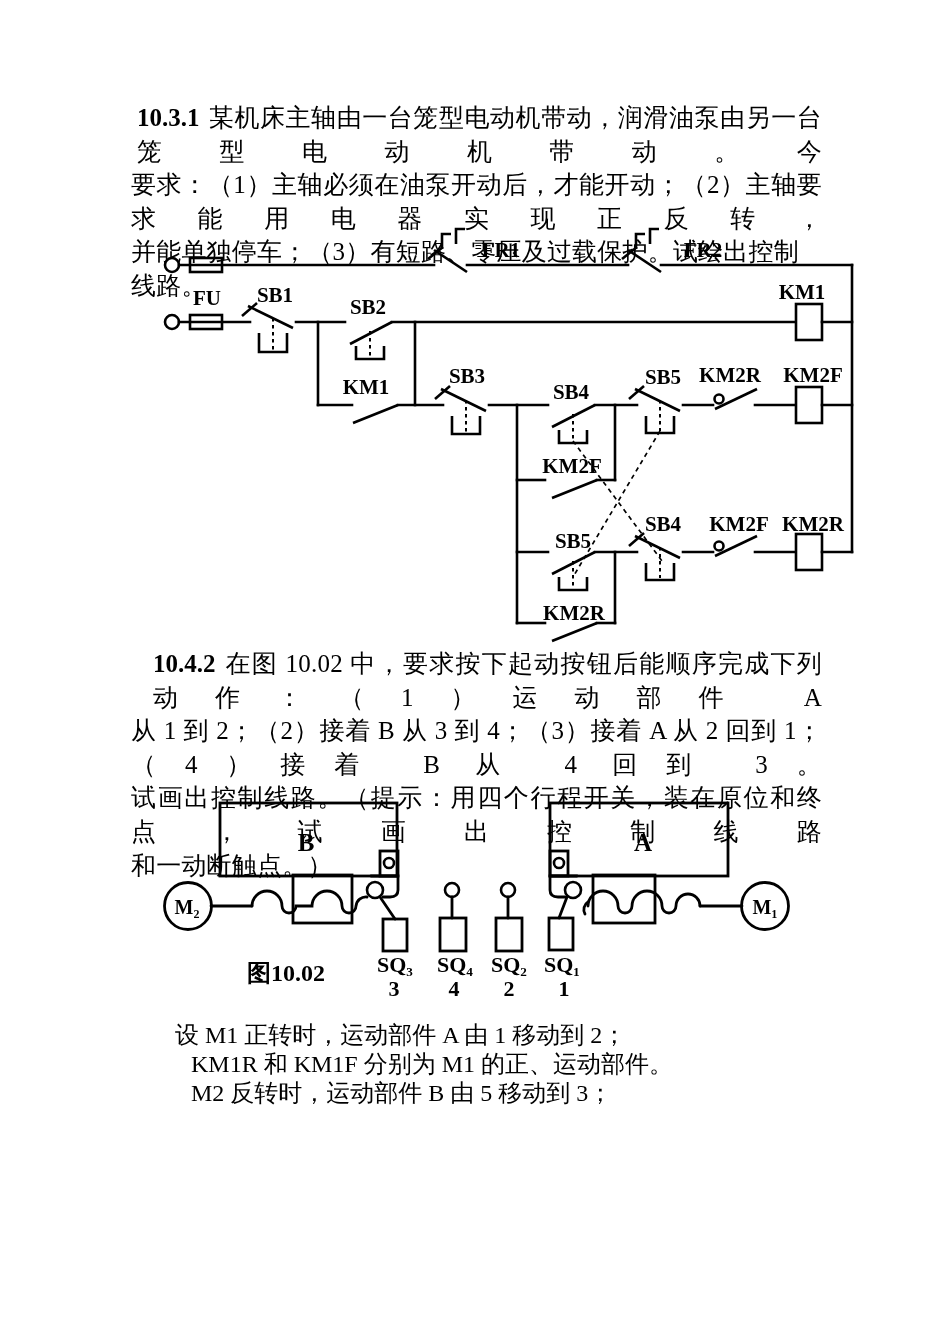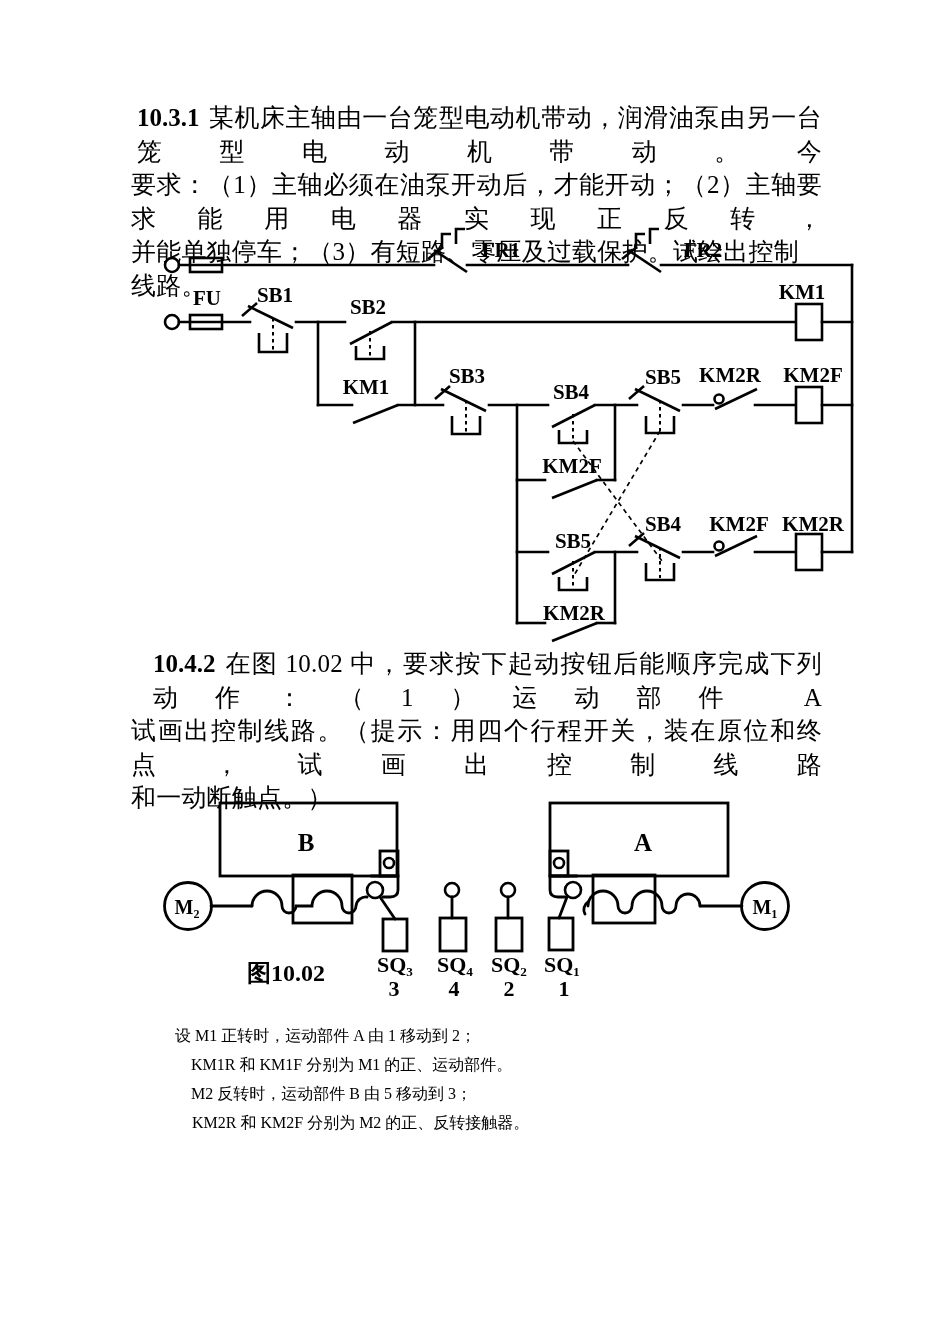--- a/index.html
+++ b/index.html
@@ -5,21 +5,21 @@
   html,body{margin:0;padding:0;background:#fff;}
   .page{position:relative;width:950px;height:1343px;background:#ffffff;overflow:hidden;
         font-family:"Liberation Serif","DejaVu Serif",serif;color:#000;}
   .para{position:absolute;left:131px;width:691px;}
   .pline{display:block;line-height:33.6px;font-size:25px;letter-spacing:0.2px;}
   .pline.just{text-align:justify;text-align-last:justify;text-justify:inter-character;}
   .pnum{font-weight:bold;margin-right:9px;letter-spacing:0;}
   .indent1{padding-left:6px;}
   .indent2{padding-left:22px;font-family:Liberation Serif, serif;}
   .notes{position:absolute;left:173px;top:1021px;width:560px;}
-  .nline{display:block;line-height:29px;font-size:16px;white-space:nowrap;}
+  .nline{display:block;line-height:29px;font-size:24px;white-space:nowrap;}
   svg.diagrams{position:absolute;left:0;top:0;}
   .wire{stroke:#000;stroke-width:2.6;fill:none;stroke-linecap:square;}
   .wire-f{stroke:#000;stroke-width:2.8;fill:none;stroke-linecap:round;}
   .sym{stroke:#000;stroke-width:2.6;fill:none;}
   .symw{stroke:#000;stroke-width:2.6;fill:#fff;}
   .dashp{stroke:#000;stroke-width:2;fill:none;stroke-dasharray:3.5 3.5;}
   .dashl{stroke:#000;stroke-width:1.7;fill:none;stroke-dasharray:4.5 4;}
   .clabel{font-family:"Liberation Serif","DejaVu Serif",serif;font-weight:bold;font-size:21px;fill:#000;text-anchor:middle;}
   .flabel{font-family:"Liberation Serif","DejaVu Serif",serif;font-weight:bold;font-size:22px;fill:#000;text-anchor:middle;}
   .blockl{font-family:"Liberation Serif","DejaVu Serif",serif;font-weight:bold;font-size:25px;fill:#000;text-anchor:middle;}
@@ -32,29 +32,29 @@
 <div class="page">
 
   <div class="para" style="top:101px">
     <div class="pline just indent1"><b class="pnum">10.3.1</b><span>某机床主轴由一台笼型电动机带动，润滑油泵由另一台笼型电动机带动。今</span></div>
     <div class="pline just">要求：（1）主轴必须在油泵开动后，才能开动；（2）主轴要求能用电器实现正反转，</div>
     <div class="pline">并能单独停车；（3）有短路、零压及过载保护。试绘出控制线路。</div>
   </div>
 
   <div class="para" style="top:647px">
     <div class="pline just indent2"><b class="pnum">10.4.2</b><span>在图 10.02 中，要求按下起动按钮后能顺序完成下列动作：（1）运动部件 A</span></div>
+    <div class="pline just">从 1 到 2；（2）接着 B 从 3 到 4；（3）接着 A 从 2 回到 1；（4）接着 B 从 4 回到 3。</div>
     <div class="pline just">试画出控制线路。（提示：用四个行程开关，装在原位和终点，试画出控制线路</div>
     <div class="pline">和一动断触点。）</div>
   </div>
 
   <div class="notes">
     <div class="nline" style="padding-left:2px">设 M1 正转时，运动部件 A 由 1 移动到 2；</div>
     <div class="nline" style="padding-left:18px">KM1R 和 KM1F 分别为 M1 的正、运动部件。</div>
     <div class="nline" style="padding-left:18px">M2 反转时，运动部件 B  由 5 移动到 3；</div>
-    <div class="nline" style="padding-left:19px">KM2R 和 KM2F 分别为 M2 的正、反转接触器。</div>
   </div>
 
   <svg class="diagrams" width="950" height="1343" viewBox="0 0 950 1343">
 
     <g>
 
       <g>
         <circle class="symw" cx="172" cy="265" r="7"></circle>
         <circle class="symw" cx="172" cy="322" r="7"></circle>
       </g>

